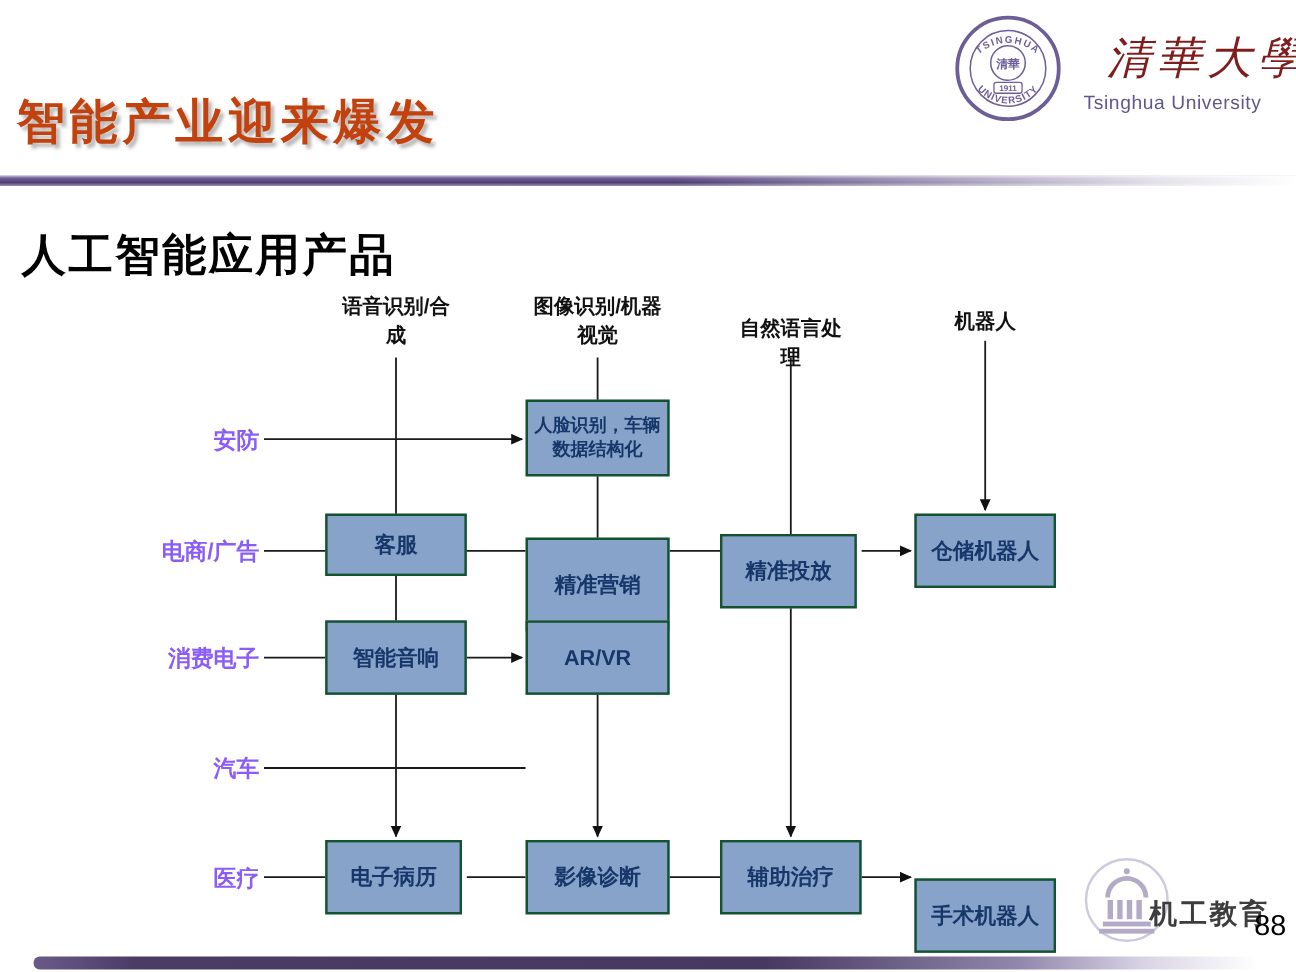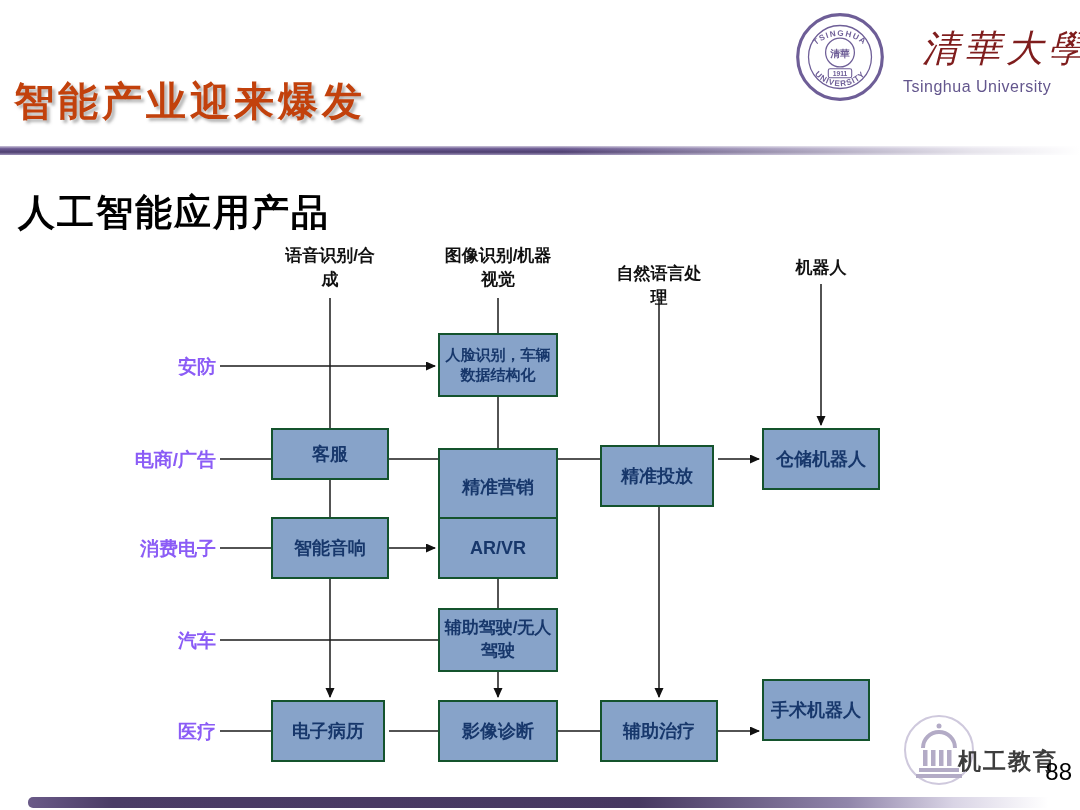--- a/index.html
+++ b/index.html
@@ -146,26 +146,25 @@
   <div class="dbox" style="left:438px; top:333px; width:120px; height:64px; font-size:15px;">人脸识别，车辆数据结构化</div>
 
   <div class="dbox" style="left:271px; top:428px; width:118px; height:52px;">客服</div>
   <div class="dbox" style="left:438px; top:404px; width:120px; height:78px;margin-top:44px;">精准营销</div>
   <div class="dbox" style="left:600px; top:445px; width:114px; height:62px;">精准投放</div>
   <div class="dbox" style="left:762px; top:428px; width:118px; height:62px;">仓储机器人</div>
 
   <div class="dbox" style="left:271px; top:517px; width:118px; height:62px;">智能音响</div>
   <div class="dbox" style="left:438px; top:517px; width:120px; height:62px;">AR/VR</div>
 
-  <div class="dbox" style="left:438px; top:608px; width:120px; height:64px; font-size:17px;">辅助驾驶/无人驾驶</div>
 
   <div class="dbox" style="left:271px; top:700px; width:114px; height:62px;">电子病历</div>
   <div class="dbox" style="left:438px; top:700px; width:120px; height:62px;">影像诊断</div>
   <div class="dbox" style="left:600px; top:700px; width:118px; height:62px;">辅助治疗</div>
-  <div class="dbox" style="left:762px; top:679px; width:108px; height:62px;">手术机器人</div>
+  <div class="dbox" style="left:762px; top:732px; width:118px; height:62px;">手术机器人</div>
 
   <svg class="press-logo" width="72" height="80" viewBox="0 0 72 80">
     <circle cx="36" cy="40" r="34" fill="#ffffff" stroke="#cfc9dd" stroke-width="2"></circle>
     <g fill="#b3abc6">
       <circle cx="36" cy="16" r="2.5"></circle>
       <path d="M18,38 A18,18 0 0 1 54,38 L50,38 A14,14 0 0 0 22,38 Z"></path>
       <rect x="20" y="40" width="4.5" height="16"></rect>
       <rect x="28" y="40" width="4.5" height="16"></rect>
       <rect x="36" y="40" width="4.5" height="16"></rect>
       <rect x="44" y="40" width="4.5" height="16"></rect>

